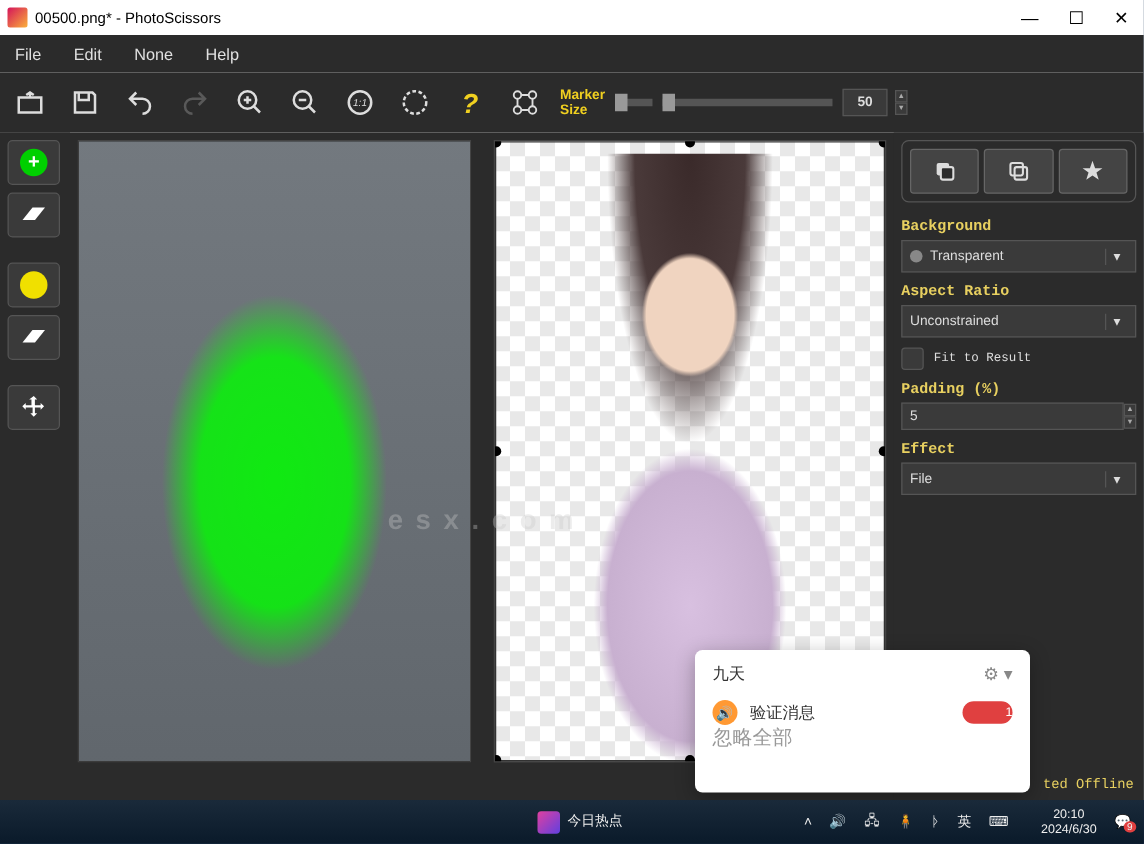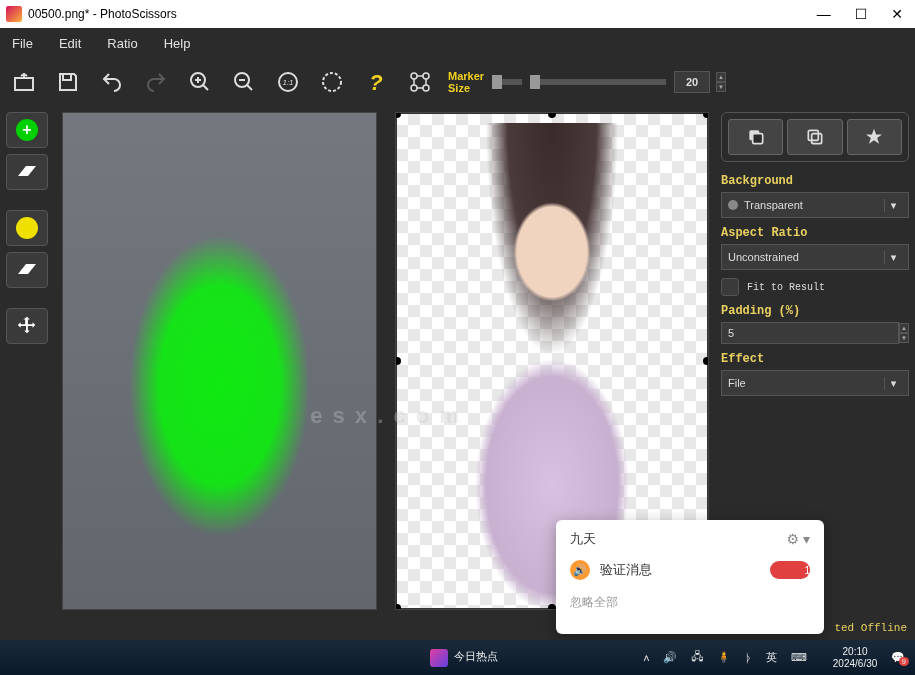--- a/index.html
+++ b/index.html
@@ -50,21 +50,21 @@
 .checkbox-row { display: flex; align-items: center; gap: 8px; margin-top: 8px; }
 .checkbox { width: 18px; height: 18px; background: #3a3a3a; border: 1px solid #555; border-radius: 3px; }
 .fit-label { font-family: "Courier New", monospace; font-size: 10px; }
 .offline-label { position: absolute; right: 8px; bottom: 6px; color: #e8d060; font-family: "Courier New", monospace; font-size: 11px; }
 .popup { position: absolute; left: 556px; top: 520px; width: 268px; height: 114px; background: #fff; border-radius: 6px; box-shadow: 0 4px 16px rgba(0,0,0,0.3); padding: 10px 14px; font-size: 13px; color: #333; }
 .popup .p-head { display: flex; align-items: center; justify-content: space-between; margin-bottom: 12px; }
 .popup .p-head .p-gear { font-size: 14px; color: #888; }
 .popup .p-row { display: flex; align-items: center; gap: 10px; }
 .popup .p-ic { width: 20px; height: 20px; border-radius: 50%; background: #ff9933; color:#fff; display:flex; align-items:center; justify-content:center; font-size:11px; }
 .popup .p-badge { margin-left: auto; width: 20px; height: 18px; border-radius: 9px; background: #e04040; color:#fff; font-size:10px; display:flex; align-items:center; justify-content:center;padding-left:40px; }
-.popup .p-foot { margin-top: 14px; color: #999; font-size: 12px; }
+.popup .p-foot { margin-top: 0; color: #999; font-size: 16px; }
 .taskbar { position: absolute; bottom: 0; left: 0; right: 0; height: 35px; background: linear-gradient(180deg, #1a2a3a, #0a1a2a); display: flex; align-items: center; padding: 0 10px; color: #eee; font-size: 11px; }
 .taskbar .tb-center { margin-left: auto; display: flex; align-items: center; gap: 14px; }
 .taskbar .tb-clock { text-align: center; line-height: 1.2; margin-left: 12px; font-size: 10px; }
 .tb-hot { display:flex; align-items:flex-start; gap:6px; margin-left: 420px;}
 .tb-hot-icon { width:18px; height:18px; background: linear-gradient(135deg,#e040a0,#6040e0); border-radius:3px; }
 </style>
 </head>
 <body>
 
 <div class="window">
@@ -75,21 +75,21 @@
     <div class="win-controls">
       <span class="wc">—</span>
       <span class="wc">☐</span>
       <span class="wc">✕</span>
     </div>
   </div>
 
   <div class="menubar">
     <span class="menu-item">File</span>
     <span class="menu-item">Edit</span>
-    <span class="menu-item">Ratio</span>
+    <span class="menu-item">None</span>
     <span class="menu-item">Help</span>
   </div>
 
   <div class="toolbar">
     <div class="tool-ico-btn">
         <svg viewBox="0 0 24 24" stroke="#ddd" fill="none" stroke-width="2">
           <path d="M3 8 h18 v12 h-18z M12 8 v-4 M9 6 l3 -2 l3 2"></path>
         </svg>
       </div>
     <div class="tool-ico-btn">
@@ -148,21 +148,21 @@
       <div class="lbl">
           <div>Marker</div>
           <div>Size</div>
         </div>
       <div class="slider-small">
           <div class="thumb"></div>
         </div>
       <div class="slider-big">
           <div class="thumb"></div>
         </div>
-      <div class="marker-val">20</div>
+      <div class="marker-val">50</div>
       <div class="stepper-btns">
         <div class="st">▲</div>
         <div class="st">▼</div>
       </div>
     </div>
   </div>
 
   <div class="main-area">
     <div class="left-tools">
       <div class="lt-btn green-plus">

